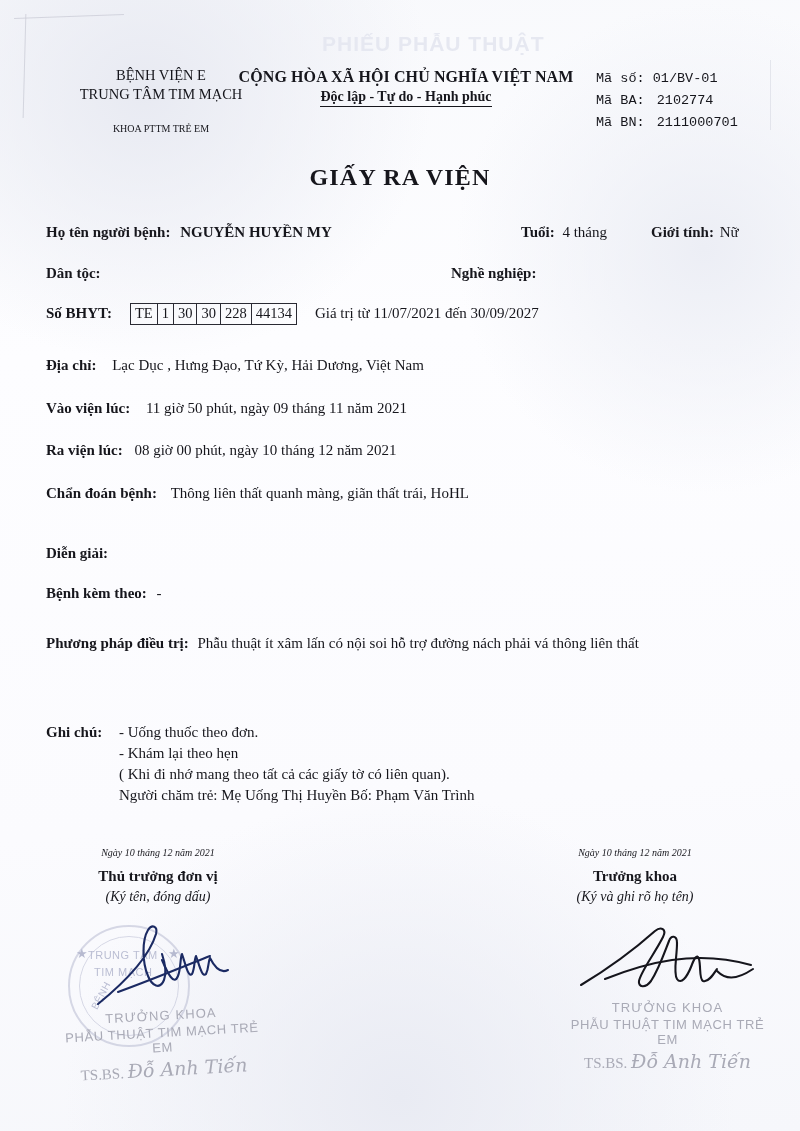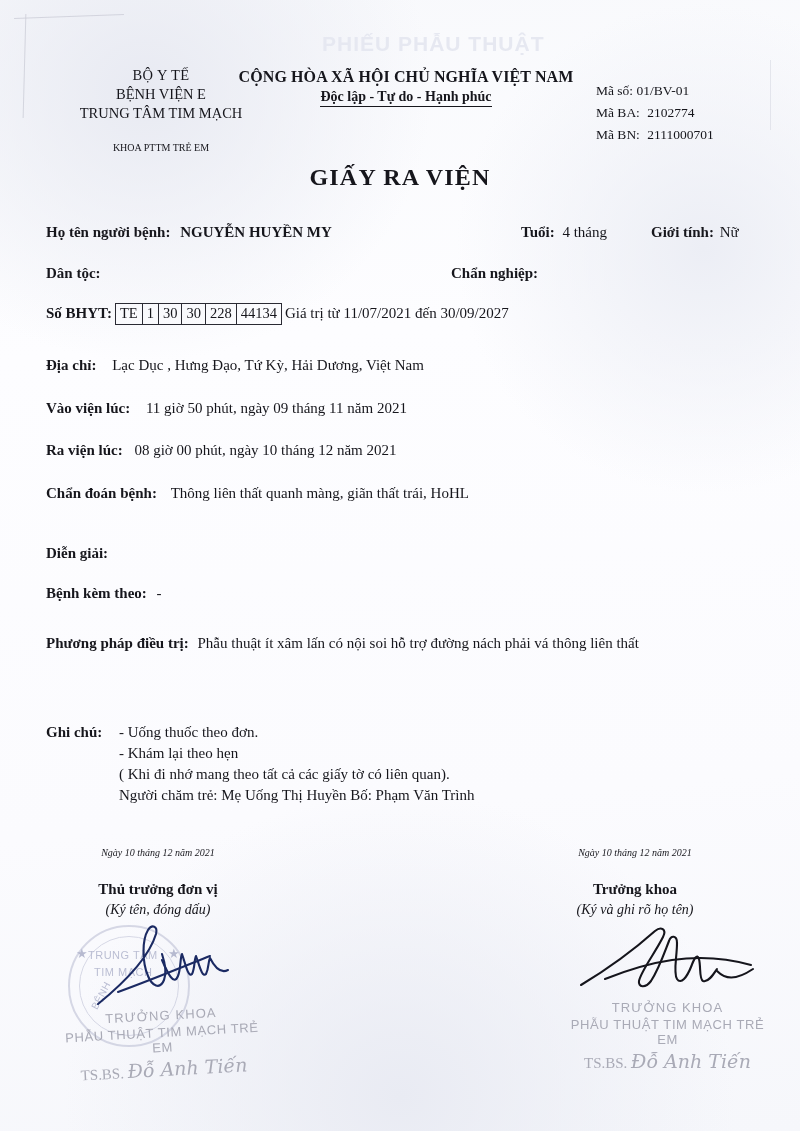--- a/index.html
+++ b/index.html
@@ -73,24 +73,25 @@
     font-weight: bold;
     margin-top: 3px;
     display: inline-block;
     border-bottom: 1.3px solid #16161c;
     padding-bottom: 1px;
     white-space: nowrap;
   }
 
   .hdr-right {
     position: absolute;
-    left: 596px; top: 80px;
+    left: 596px; top: 68px;
     font-size: 13.5px;
     line-height: 22px;
     white-space: nowrap;
+    font-family: Liberation Mono, monospace;
   }
 
   .doc-title {
     position: absolute;
     left: 0; top: 164px;
     width: 800px;
     text-align: center;
     font-size: 24px;
     font-weight: bold;
     letter-spacing: 1.2px;
@@ -104,21 +105,21 @@
     white-space: nowrap;
   }
   .lbl { font-weight: bold; }
   .val { font-weight: normal; }
 
   
   .bhyt-boxes {
     display: inline-flex;
     vertical-align: middle;
     border: 1.3px solid #2a2a33;
-    margin: 0 3px;
+    margin: 0 18px;
     position: relative;
     top: -1px;
   }
   .bhyt-boxes span {
     border-right: 1.3px solid #2a2a33;
     padding: 1px 4px 2px;
     font-size: 14.5px;
     line-height: 17px;
     text-align: center;
   }
@@ -147,21 +148,21 @@
     width: 250px;
   }
   .sig .date {
     font-size: 10px;
     font-style: italic;
     white-space: nowrap;
   }
   .sig .role {
     font-size: 15px;
     font-weight: bold;
-    margin-top: 23px;
+    margin-top: 10px;
     white-space: nowrap;
   }
   .sig .hint {
     font-size: 14px;
     font-style: italic;
     margin-top: 4px;
     white-space: nowrap;
   }
 
   
@@ -227,21 +228,20 @@
 
   <div class="paper-tint"></div>
 
   <div class="edge-line" style="left:24px; top:14px; width:1px; height:104px; transform:rotate(1.5deg);"></div>
   <div class="edge-line" style="left:14px; top:16px; width:110px; height:1px; transform:rotate(-2deg);"></div>
   <div class="edge-line" style="left:770px; top:60px; width:1px; height:70px; opacity:.4;"></div>
 
   <div class="bleed" style="left:322px; top:32px; font-size:21px; font-weight:bold; letter-spacing:1px;">PHIẾU PHẪU THUẬT</div>
 
   <div class="hdr-left">
-    <div class="l1">BỘ Y TẾ</div>
     <div class="l2">BỆNH VIỆN E</div>
     <div class="l3">TRUNG TÂM TIM MẠCH</div>
     <div class="l4">KHOA PTTM TRẺ EM</div>
   </div>
 
   <div class="hdr-center">
     <div class="nation">CỘNG HÒA XÃ HỘI CHỦ NGHĨA VIỆT NAM</div>
     <div class="motto">Độc lập - Tự do - Hạnh phúc</div>
   </div>
 
@@ -273,21 +273,21 @@
   <div class="row" style="left:651px; top:222px;">
     <span class="lbl">Giới tính:</span>
     <span class="val" style="margin-left:2px;">Nữ</span>
   </div>
 
   <div class="row" style="left:46px; top:263px;">
     <span class="lbl">Dân tộc:</span>
     <span class="val" style="margin-left:6px;"></span>
   </div>
   <div class="row" style="left:451px; top:263px;">
-    <span class="lbl">Chẩn nghiệp:</span>
+    <span class="lbl">Nghề nghiệp:</span>
     <span class="val" style="margin-left:6px;"></span>
   </div>
 
   <div class="row" style="left:46px; top:303px;font-family:Liberation Serif, serif;">
     <span class="lbl">Số BHYT:</span><span class="bhyt-boxes">
       <span>TE</span>
       <span>1</span>
       <span>30</span>
       <span>30</span>
       <span>228</span>

